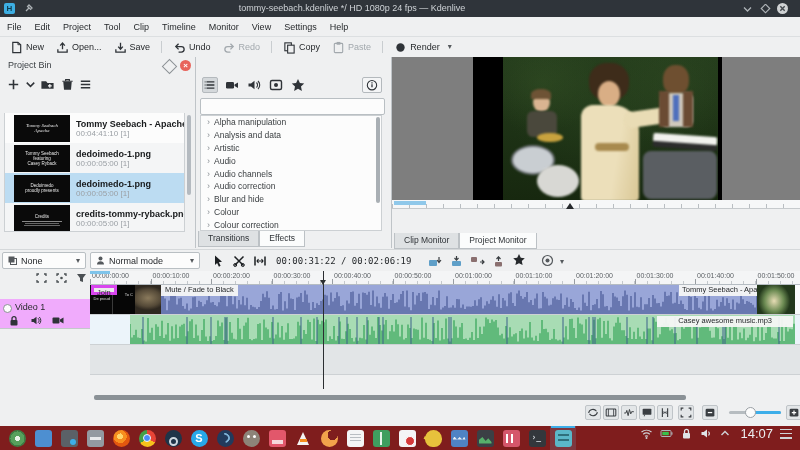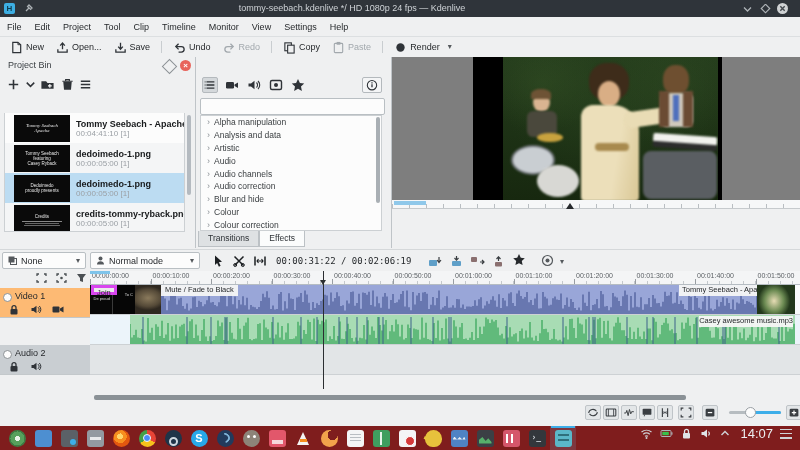--- a/index.html
+++ b/index.html
@@ -131,21 +131,21 @@
   #timeline{left:0;top:271px;width:800px;height:132px;background:#eff0f1;}
   #tl-corner{left:0;top:0;width:90px;height:14px;}
   #tl-ruler{left:90px;top:0;width:710px;height:14px;background:#f4f5f6;border-bottom:1px solid #b5bcc2;box-sizing:border-box;
     background-image:
       repeating-linear-gradient(90deg,#989da2 0 1px,transparent 1px 60.5px),
       repeating-linear-gradient(90deg,#c4c8cc 0 1px,transparent 1px 12.1px);
     background-size:100% 5px,100% 3px;background-position:left bottom,left bottom;background-repeat:repeat-x;}
   .rlabel{position:absolute;top:1px;font-size:7px;color:#5c6165;white-space:nowrap;}
   #tl-zone{left:90px;top:0;width:20px;height:3px;background:#7fc4ea;}
   .trackhead{position:absolute;left:0;width:90px;height:30px;border-bottom:1px solid #c3c8cb;box-sizing:border-box;}
-  .th-video1{top:17px;background:#fdba74;}
+  .th-video1{top:28px;background:#f0abfc;}
   .th-video2{top:44px;background:#cfe7f6;}
   .th-audio2{top:74px;background:#c9ced2;}
   .th-radio{position:absolute;left:3px;top:5px;width:7px;height:7px;border:1px solid #8d9296;border-radius:50%;background:#fdfdfd;}
   .th-name{position:absolute;left:15px;top:3px;font-size:9px;color:#26292c;}
   .th-ic{position:absolute;top:16px;width:12px;height:11px;}
   .trackrow{position:absolute;left:90px;width:710px;height:30px;border-bottom:1px solid #cdd1d4;box-sizing:border-box;}
   .row-v1{top:14px;background:#fafbfc;}
   .row-v2{top:44px;background:#ecf4fa;}
   .row-a2{top:74px;background:#e2e5e7;}
   .clip{position:absolute;top:0;height:29px;overflow:hidden;}
@@ -158,21 +158,21 @@
   #clip-v1 .thumb{position:absolute;left:0;top:0;width:26px;height:29px;
     background:radial-gradient(18px 12px at 50% 45%,#8a7a5c,#554a38 70%,#2e2820);}
   #v1-label{position:absolute;left:26px;top:0;height:11px;background:rgba(246,246,246,.95);
     font-size:7.5px;line-height:10px;padding:0 4px;color:#26292c;white-space:nowrap;}
   #v1-name{position:absolute;left:544px;top:0;width:116px;height:11px;background:rgba(246,246,246,.95);
     font-size:7.5px;line-height:10px;padding:0 3px;color:#26292c;white-space:nowrap;overflow:hidden;box-sizing:border-box;}
   #v1-endthumb{position:absolute;left:622px;top:0;width:38px;height:29px;
     background:radial-gradient(16px 18px at 45% 55%,#e6dcb4,#6b8a52 60%,#23381c);}
   #clip-v2{left:40px;width:665px;background:#a8dcb4;}
   #v2-name{position:absolute;right:2px;top:1px;height:11px;background:rgba(246,246,246,.95);
-    font-size:7.5px;line-height:10px;padding:0 0;color:#26292c;white-space:nowrap;}
+    font-size:7.5px;line-height:10px;padding:0 21px;color:#26292c;white-space:nowrap;}
   #tl-playhead{left:323px;top:0;width:1px;height:118px;background:#2b2e31;}
   #tl-ph-top{left:320px;top:9px;width:0;height:0;border-left:3px solid transparent;border-right:3px solid transparent;border-top:5px solid #2b2e31;}
   #tl-hscroll{left:94px;top:124px;width:592px;height:5px;background:#8a9196;border-radius:2px;}
 
   
   #zoombar{left:0;top:403px;width:800px;height:20px;background:#eff0f1;}
   .zbtn{position:absolute;top:2px;width:16px;height:15px;background:#e3e6e8;border:1px solid #bfc4c8;border-radius:2px;box-sizing:border-box;}
   #zoom-slider{position:absolute;left:729px;top:8px;width:52px;height:3px;background:#b6bcc0;border-radius:2px;}
   #zoom-slider .fill{position:absolute;left:22px;right:0;top:0;height:3px;background:#3daee9;border-radius:2px;}
   #zoom-handle{position:absolute;left:16px;top:-4px;width:11px;height:11px;background:#fcfcfc;border:1px solid #9aa0a5;border-radius:50%;box-sizing:border-box;}
@@ -575,20 +575,24 @@
         <div id="meter-labels">
             <span>-30</span>
             <span>-20</span>
             <span>-10</span>
             <span>-5</span>
             <span>-2</span>
             <span>0</span>
           </div>
       </div>
     </div>
+    <div class="tabbar" id="mon-tabs">
+        <div class="tab">Clip Monitor</div>
+        <div class="tab active">Project Monitor</div>
+      </div>
   </div>
 
   <div class="abs" id="tl-toolbar">
     <div class="combo" id="combo-comp">
       <i class="ic" style="width:9px;height:9px">
           <svg viewBox="0 0 9 9">
             <rect x="0.5" y="0.5" width="6" height="6" fill="#55595d"></rect>
             <rect x="2.5" y="2.5" width="6" height="6" fill="none" stroke="#55595d"></rect>
           </svg>
         </i>
@@ -713,36 +717,20 @@
             <path d="M8 3.2a3 3 0 010 4.6M9.3 2a4.8 4.8 0 010 7" stroke="#2f3338" stroke-width="1" fill="none"></path>
           </svg>
         </i>
       <i class="ic th-ic" style="left:52px">
           <svg viewBox="0 0 12 11">
             <rect x="0.5" y="2.5" width="7" height="6" rx="1" fill="#2f3338"></rect>
             <path d="M8 4.5l3.5-2v6L8 6.5z" fill="#2f3338"></path>
           </svg>
         </i>
     </div>
-    <div class="trackhead th-audio2">
-      <div class="th-radio"></div>
-      <div class="th-name">Audio 2</div>
-      <i class="ic th-ic" style="left:8px">
-          <svg viewBox="0 0 12 11">
-            <rect x="2.5" y="5" width="7" height="5.5" rx="1" fill="#2f3338"></rect>
-            <path d="M4 5V3.6a2 2 0 014 0V5" fill="none" stroke="#2f3338" stroke-width="1.3"></path>
-          </svg>
-        </i>
-      <i class="ic th-ic" style="left:30px">
-          <svg viewBox="0 0 12 11">
-            <path d="M1.5 4h2L6.5 1.8v7.4L3.5 7h-2z" fill="#2f3338"></path>
-            <path d="M8 3.2a3 3 0 010 4.6M9.3 2a4.8 4.8 0 010 7" stroke="#2f3338" stroke-width="1" fill="none"></path>
-          </svg>
-        </i>
-    </div>
 
     <div class="trackrow row-v1">
       <div class="clip" id="clip-black1">
         <span class="microtext" style="right:2px;top:12px;text-align:right">De
 proud</span>
       </div>
       <div class="clip" id="clip-black2">
         <span class="microtext" style="right:3px;top:8px;text-align:right">To
 
 C</span>

